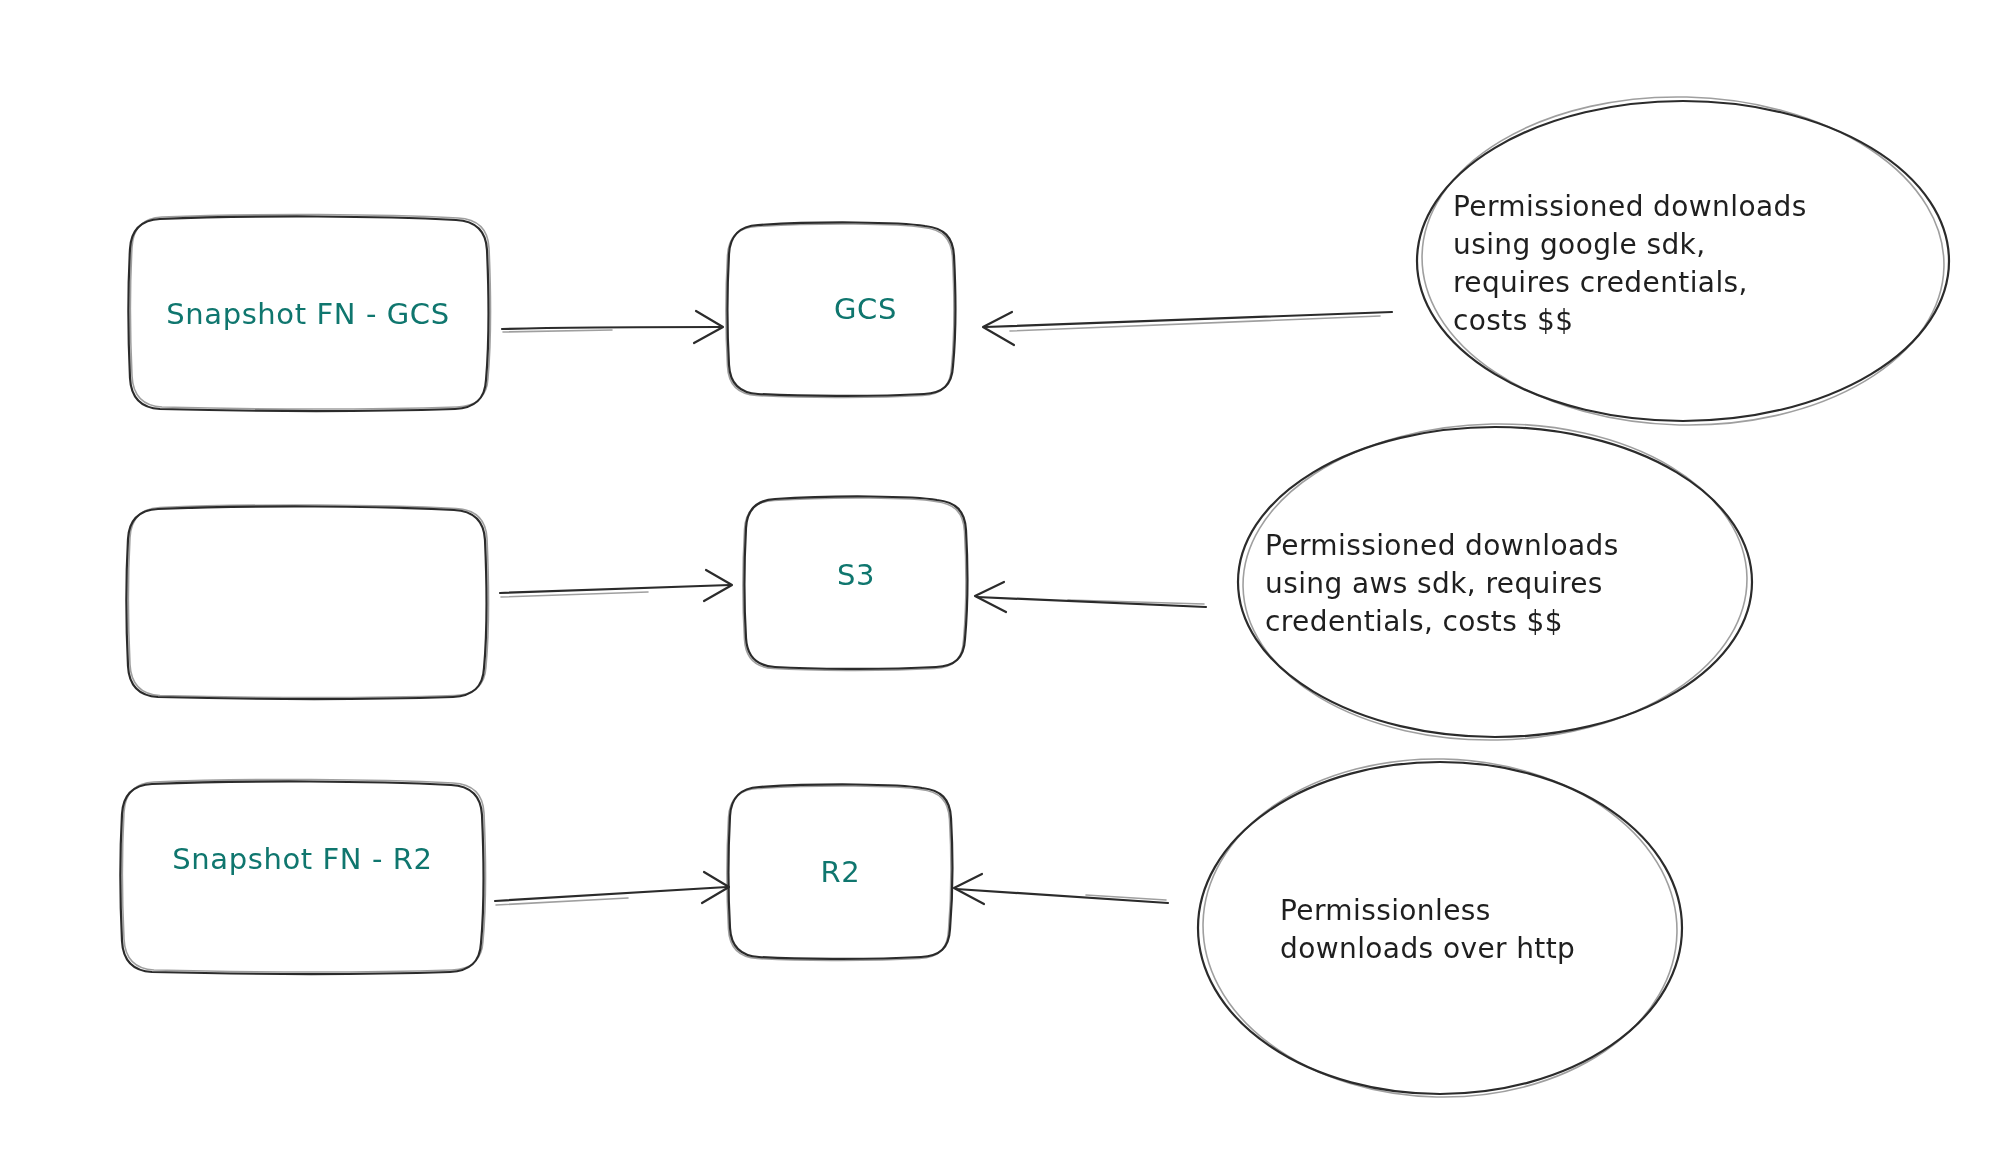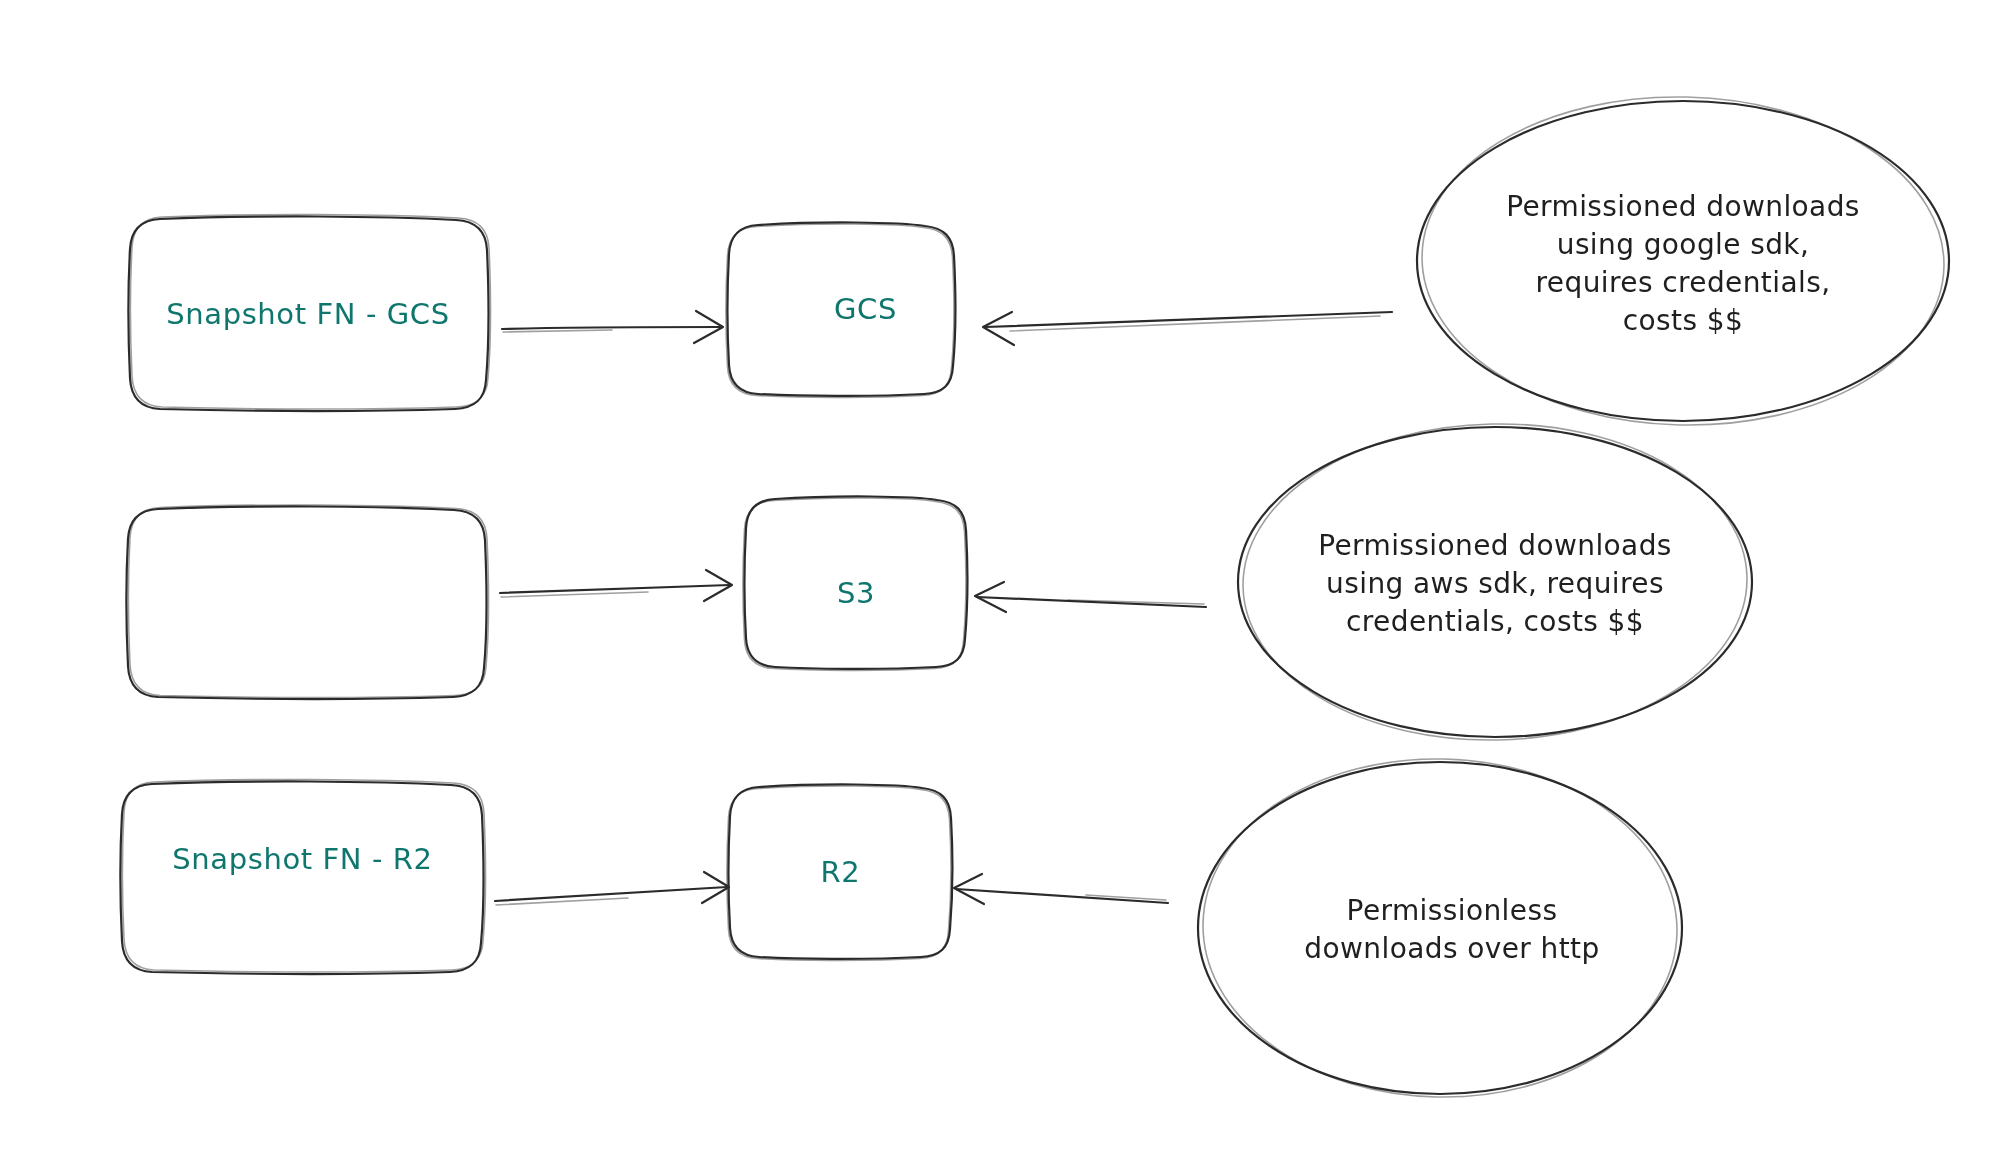--- a/index.html
+++ b/index.html
@@ -29,21 +29,20 @@
     display: flex;
     align-items: center;
     justify-content: center;
     font-size: 29px;
     letter-spacing: 0.6px;
     color: #0f766e;
     text-align: center;
   }
   .note {
     position: absolute;
-    text-align: center;
     font-size: 28px;
     line-height: 38px;
     letter-spacing: 0.4px;
     white-space: pre-line;
     color: #1f1f1f;
   }
 </style>
 </head>
 <body>
 
@@ -134,26 +133,26 @@
   <div class="label" style="left:128px; top:217px; width:360px; height:193px;">Snapshot FN - GCS</div>
 
   <div class="label" style="left:728px; top:223px; width:227px; height:172px;padding-left:24px;">GCS</div>
 
   <div class="note" style="left:1453px; top:188px; width:460px;">Permissioned downloads
 using google sdk,
 requires credentials,
 costs $$</div>
 
 
-  <div class="label" style="left:745px; top:496px; width:222px; height:193px;">S3</div>
+  <div class="label" style="left:745px; top:478px; width:222px; height:193px;">S3</div>
 
   <div class="note" style="left:1265px; top:527px; width:460px;">Permissioned downloads
 using aws sdk, requires
 credentials, costs $$</div>
 
   <div class="label" style="left:122px; top:782px; width:361px; height:154px;">Snapshot FN - R2</div>
 
   <div class="label" style="left:729px; top:785px; width:223px; height:173px;border-radius:24px;">R2</div>
 
-  <div class="note" style="left:1222px; top:892px; width:460px;">Permissionless
+  <div class="note" style="left:1280px; top:892px; width:460px;">Permissionless
 downloads over http</div>
 
 </div>
 
 </body></html>

